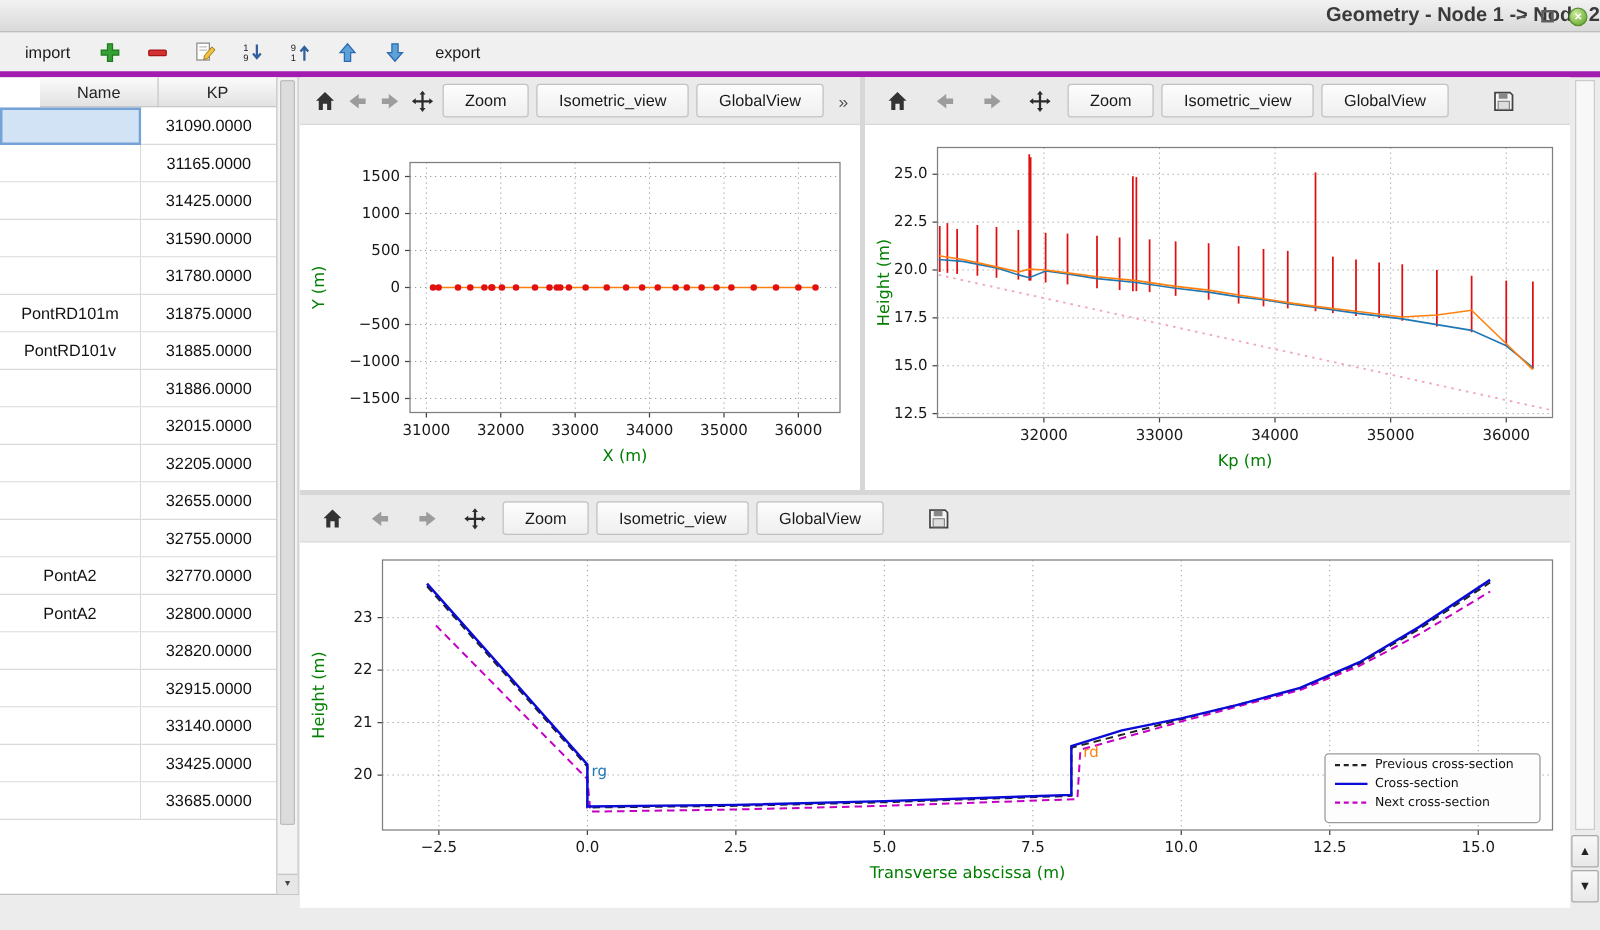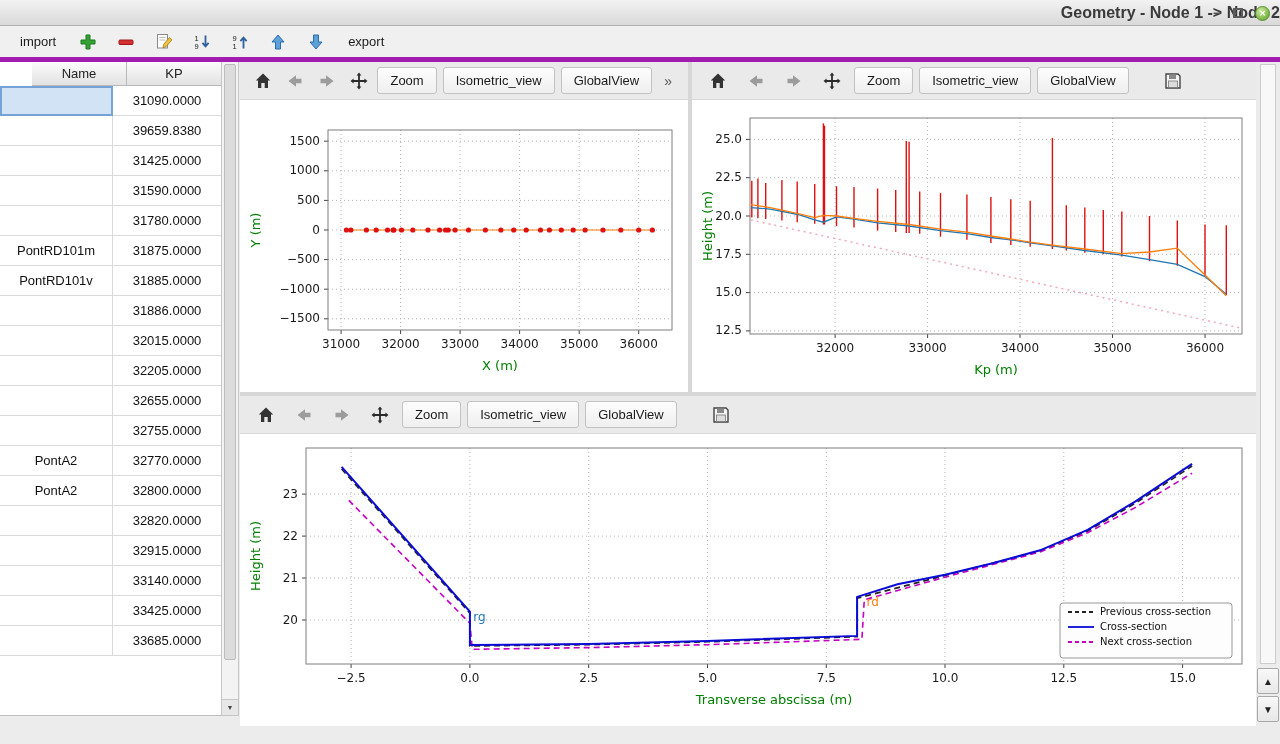--- a/index.html
+++ b/index.html
@@ -53,21 +53,21 @@
   .fig-tl{left:0;top:0;width:448px;height:330px;}
   .fig-tr{left:452px;top:0;width:564px;height:330px;}
   .fig-b{left:0;top:334px;width:1016px;height:330px;}
   .divider-v{position:absolute;left:448px;top:0;width:4px;height:330px;background:#d7d7d7;}
   .divider-h{position:absolute;left:0;top:330px;width:1016px;height:4px;background:#d7d7d7;}
 
   .ptb{position:absolute;left:0;top:0;right:0;height:38px;background:#eaeaea;
     border-bottom:1px solid #d8d8d8;display:flex;align-items:center;padding:0 10px;gap:6px;}
   .ptb-ico{width:32px;height:28px;display:flex;align-items:center;justify-content:center;border-radius:3px;}
   .ptb-btn{font-size:13px;color:#1a1a1a;background:linear-gradient(#fdfdfd,#efefef);
-    border:1px solid #c2c2c2;border-radius:3px;padding:5px 12px;}
+    border:1px solid #c2c2c2;border-radius:3px;padding:5px 17px;}
   .ptb-overflow{margin-left:auto;font-size:14px;color:#555;padding:0 6px;}
   .ptb-save{margin-left:22px;}
   .canvas{position:absolute;left:0;right:0;top:38px;bottom:0;}
 
   
   .v-scrollbar{position:absolute;right:0;top:62px;width:24px;bottom:0;background:#ececec;}
   .v-track{position:absolute;left:4px;top:2px;width:16px;height:600px;background:#f8f8f8;border:1px solid #cccccc;}
   .v-btn{position:absolute;left:1px;width:22px;height:26px;background:linear-gradient(#f8f8f8,#e8e8e8);
     border:1px solid #a9a9a9;border-radius:2px;display:flex;align-items:center;justify-content:center;
     font-size:10px;color:#222;}
@@ -141,21 +141,21 @@
         <div class="th c-name">Name</div>
         <div class="th c-kp">KP</div>
       </div>
       <div id="table-body">
           <div class="tr">
             <div class="td c-name selected"></div>
             <div class="td c-kp">31090.0000</div>
           </div>
           <div class="tr">
             <div class="td c-name"></div>
-            <div class="td c-kp">39659.8380</div>
+            <div class="td c-kp">31165.0000</div>
           </div>
           <div class="tr">
             <div class="td c-name"></div>
             <div class="td c-kp">31425.0000</div>
           </div>
           <div class="tr">
             <div class="td c-name"></div>
             <div class="td c-kp">31590.0000</div>
           </div>
           <div class="tr">

